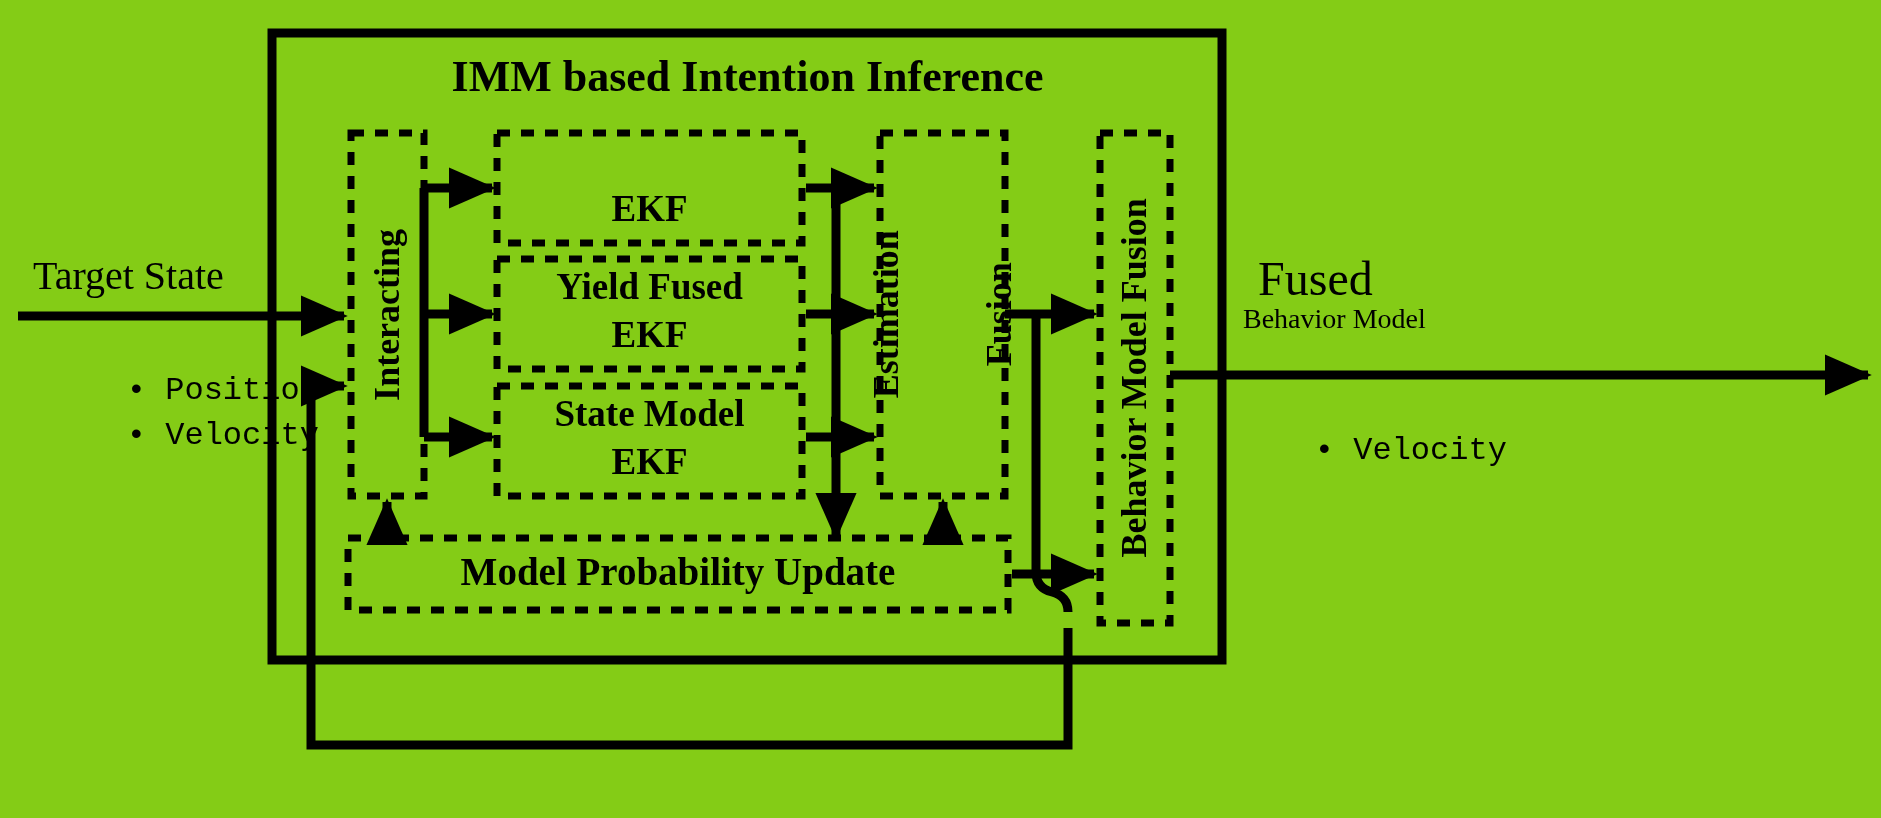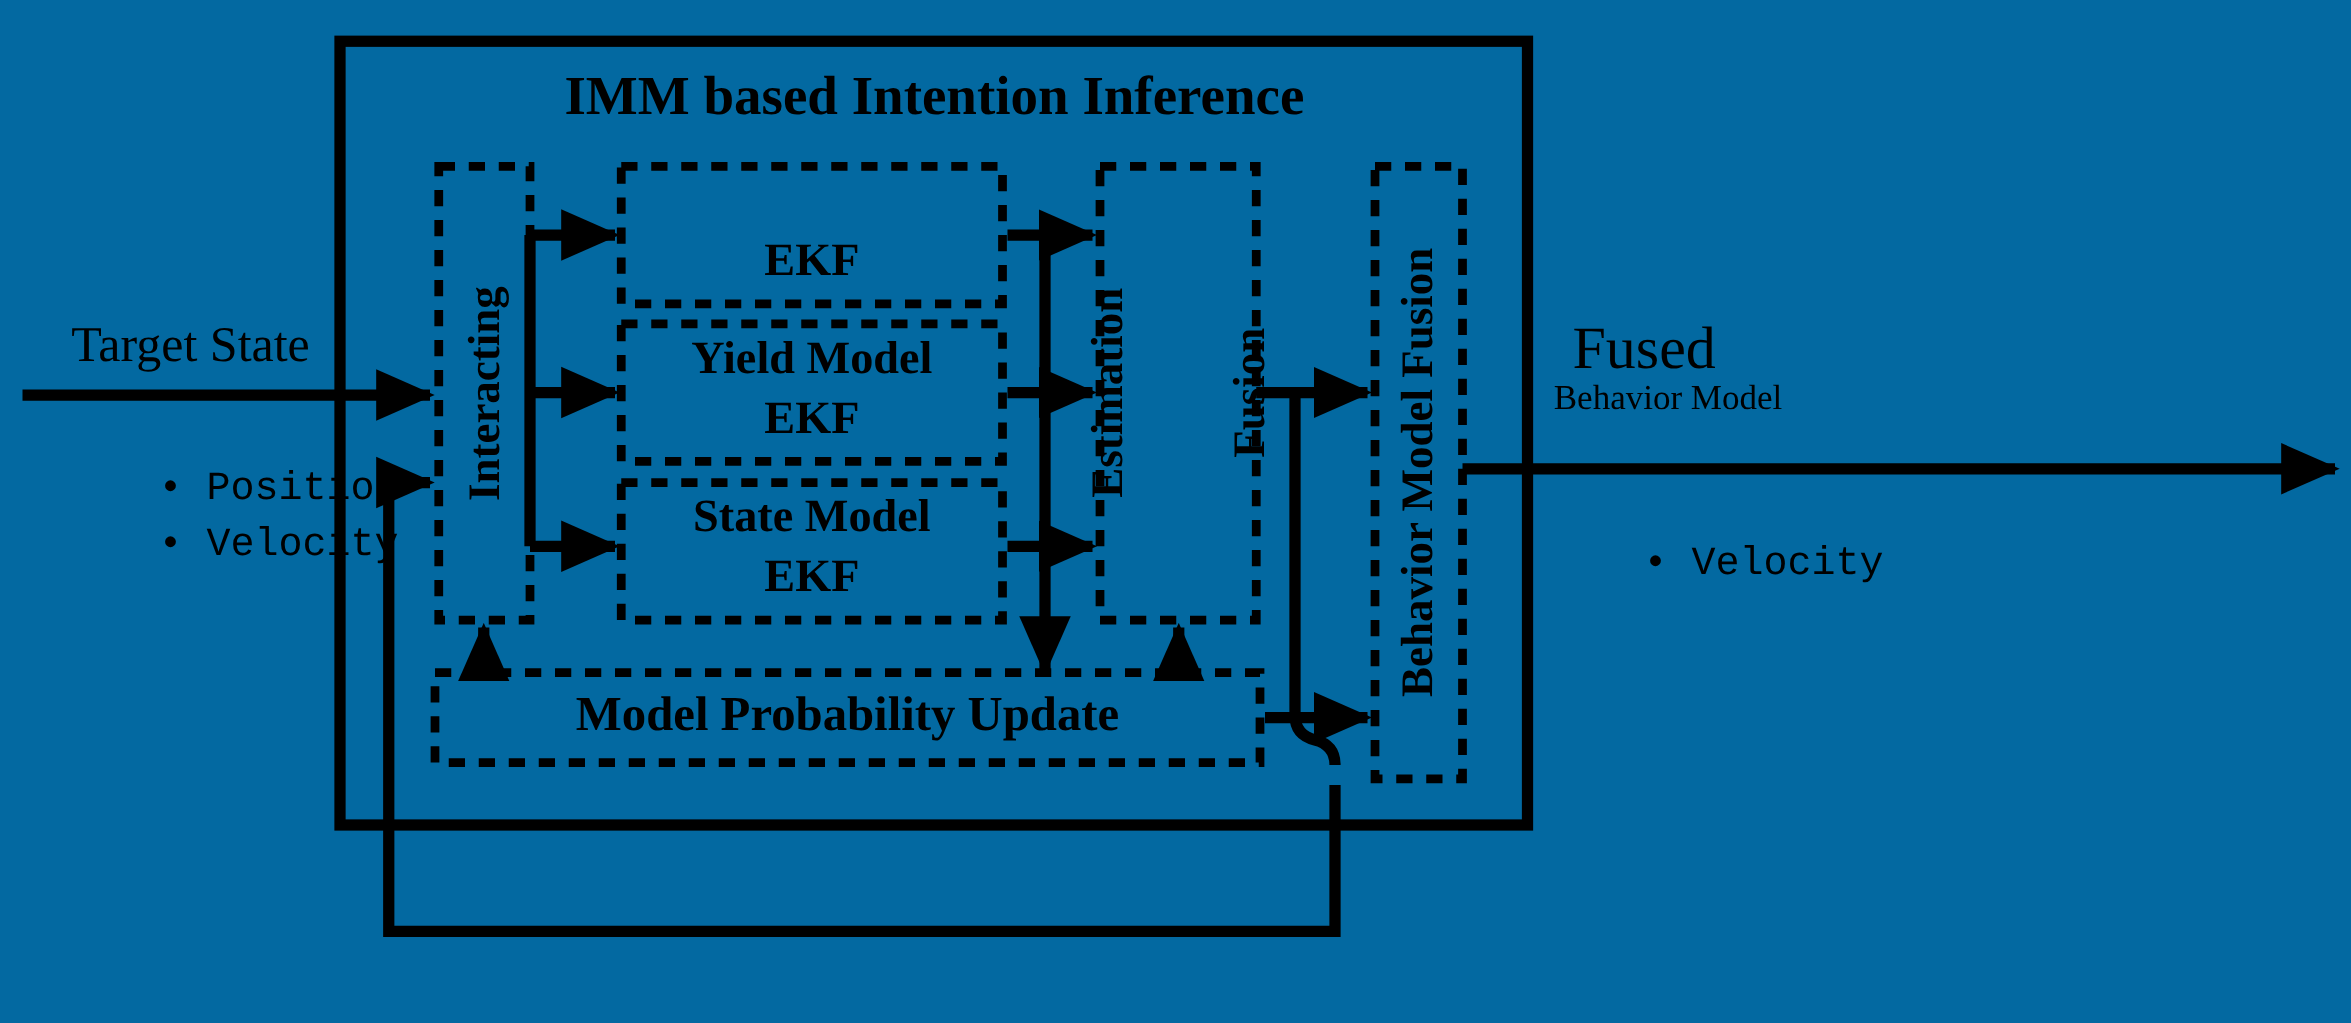--- a/index.html
+++ b/index.html
@@ -4,21 +4,21 @@
 <style>
   html, body {
     margin: 0;
     padding: 0;
     background: #ffffff;
   }
   #stage {
     position: relative;
     width: 1881px;
     height: 818px;
-    background: #0369a1;
+    background: #84cc16;
     font-family: "Liberation Serif", "DejaVu Serif", serif;
     overflow: hidden;
   }
   svg#diagram {
     position: absolute;
     left: 0;
     top: 0;
     width: 1881px;
     height: 818px;
   }
@@ -112,40 +112,40 @@
   </svg>
 
   <div class="lbl bold ctr" style="left:290px; top:52px; width:915px; font-size:44px;">IMM based Intention Inference</div>
 
   <div class="vert-wrap" style="left:351px; top:133px; width:73px; height:363px;">
     <div class="vert-txt" style="font-size:36px;">Interacting</div>
   </div>
 
   <div class="lbl bold ctr" style="left:497px; top:188px; width:305px; font-size:37px;">EKF</div>
 
-  <div class="lbl bold ctr" style="left:497px; top:266px; width:305px; font-size:37px;">Yield Model</div>
+  <div class="lbl bold ctr" style="left:497px; top:266px; width:305px; font-size:37px;">Yield Fused</div>
   <div class="lbl bold ctr" style="left:497px; top:314px; width:305px; font-size:37px;">EKF</div>
 
   <div class="lbl bold ctr" style="left:497px; top:393px; width:305px; font-size:37px;">State Model</div>
   <div class="lbl bold ctr" style="left:497px; top:441px; width:305px; font-size:37px;">EKF</div>
 
   <div class="vert-wrap" style="left:880px; top:133px; width:125px; height:363px;">
     <div class="vert-txt" style="font-size:36px;">
       <div>Estimation</div>
       <div>Fusion</div>
     </div>
   </div>
 
   <div class="vert-wrap" style="left:1100px; top:133px; width:70px; height:490px;">
     <div class="vert-txt" style="font-size:36px;">Behavior Model Fusion</div>
   </div>
 
   <div class="lbl bold ctr" style="left:348px; top:550px; width:660px; font-size:39px;">Model Probability Update</div>
 
-  <div class="lbl" style="left:33px; top:254px; font-size:40px;margin-left:24px;">Target State</div>
+  <div class="lbl" style="left:33px; top:254px; font-size:40px;">Target State</div>
   <div class="bullets" style="left:50px; top:328px; font-size:32px;">
     <span>•&nbsp;</span><span>Position</span>
   </div>
   <div class="bullets" style="left:50px; top:373px; font-size:32px;">
     <span>•&nbsp;</span><span>Velocity</span>
   </div>
 
   <div class="lbl" style="left:1258px; top:252px; font-size:48px;">Fused</div>
   <div class="lbl" style="left:1243px; top:303px; font-size:28px;">Behavior Model</div>
   <div class="bullets" style="left:1238px; top:388px; font-size:32px;">

